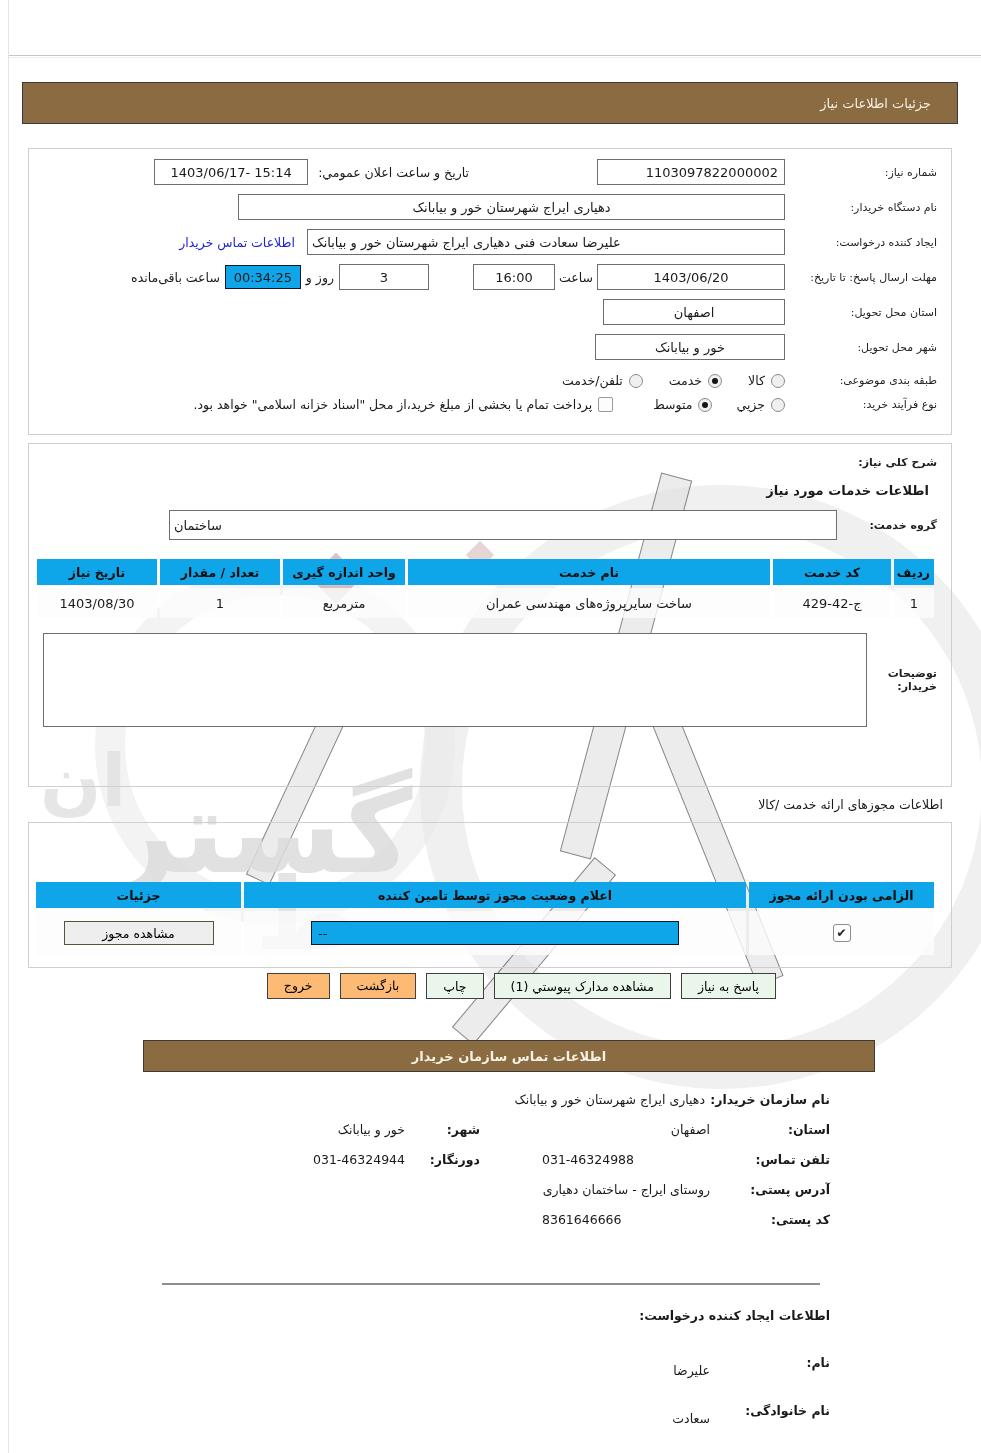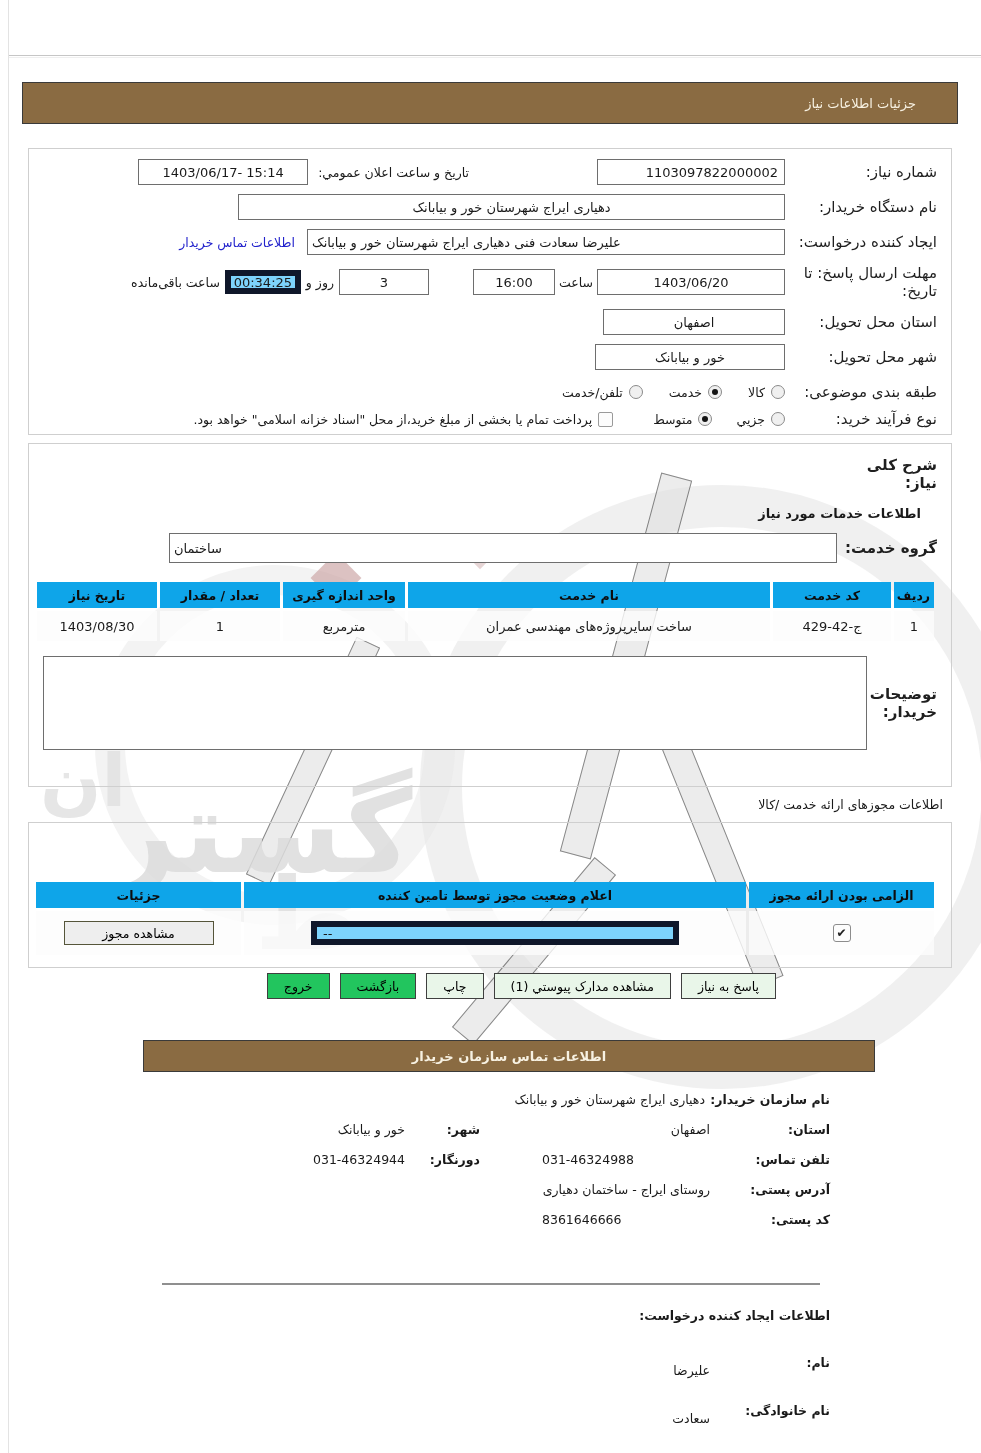--- a/index.html
+++ b/index.html
@@ -24,65 +24,65 @@
   .wm .w2{left:255px;top:865px;font-size:100px;color:#e0e0e0;}
   .wm .w3{left:40px;top:745px;font-size:72px;color:#e2e2e2;}
   .wm .dia{position:absolute;left:318px;top:560px;width:36px;height:36px;background:#c9a2a2;opacity:.65;transform:rotate(45deg);}
   .wm .dia2{position:absolute;left:470px;top:545px;width:20px;height:20px;background:#d6b9b9;opacity:.6;transform:rotate(45deg);}
 
   .zc{position:relative;z-index:1;}
 
   
   .bar{position:absolute;background:#8a6b42;border:1px solid #3a3a3a;color:#f7f1e2;
        display:flex;align-items:center;font-size:13px;}
-  .bar1{top:82px;left:22px;right:23px;height:42px;justify-content:flex-start;padding-right:41px;box-sizing:border-box;}
+  .bar1{top:82px;left:22px;right:23px;height:42px;justify-content:flex-start;padding-right:26px;box-sizing:border-box;}
   .bar2{top:1040px;right:106px;width:730px;height:30px;justify-content:center;font-weight:bold;}
 
   
   .panel{position:absolute;left:28px;right:29px;border:1px solid #cfcfcf;background:transparent;box-sizing:border-box;padding:10px 14px;}
   .panel1{top:148px;height:287px;}
   .panel2{top:443px;height:344px;padding-top:12px;}
   .panel3{top:822px;height:146px;padding-top:56px;}
 
   .frow{display:flex;align-items:center;margin-bottom:9px;direction:rtl;}
-  .lbl{width:152px;flex-shrink:0;font-size:15px;color:#1f1f1f;padding-left:6px;box-sizing:border-box;}
+  .lbl{width:152px;flex-shrink:0;font-size:11px;color:#1f1f1f;padding-left:6px;box-sizing:border-box;}
   .lbl.b{font-weight:bold;}
   .ib{height:26px;border:1px solid #6e6e6e;background:#fff;display:flex;align-items:center;
       justify-content:center;font-size:13px;box-sizing:border-box;padding:0 6px;}
   .ib.r{justify-content:flex-end;padding-left:4px;}
   .ib.ltr{direction:ltr;}
-  .yellow{background:#7dd3fc;border:6px solid #0f172a;}
+  .yellow{background:#0ea5e9;border:1px solid #0f172a;}
   .sp{flex-shrink:0;}
   .link{color:#2222cc;font-size:12.5px;cursor:pointer;}
   .small{font-size:12.5px;}
 
   .radio{width:14px;height:14px;border-radius:50%;border:1px solid #8a8a8a;background:#f0f0f0;
          display:inline-block;position:relative;margin-left:6px;flex-shrink:0;box-sizing:border-box;}
   .radio.sel::after{content:'';position:absolute;left:3px;top:3px;right:3px;bottom:3px;background:#141414;border-radius:50%;}
   .cb{width:13px;height:13px;border:1px solid #9a9a9a;background:#fcfcfc;border-radius:2px;margin-left:6px;flex-shrink:0;}
   .cbx{width:16px;height:16px;border:1px solid #8d8d8d;background:#fdfdfd;border-radius:3px;
        display:inline-flex;align-items:center;justify-content:center;font-size:12px;color:#222;font-weight:bold;}
 
   .ta{border:1px solid #6e6e6e;background:#fff;box-sizing:border-box;font-size:12.5px;
       padding:3px 8px;text-align:right;}
 
-  .h-bold{font-weight:bold;font-size:13px;margin:14px 16px 10px;}
+  .h-bold{font-weight:bold;font-size:13px;margin:14px 8px 10px;}
 
   table.grid{border-collapse:separate;border-spacing:3px;direction:rtl;width:100%;table-layout:fixed;}
   table.grid th{background:#0ea5e9;color:#0d0d0d;font-size:12.5px;font-weight:bold;height:26px;padding:0 4px;}
   table.grid td{background:rgba(252,252,252,.8);font-size:13px;text-align:center;height:30px;padding:0 4px;overflow:hidden;}
 
   .permits-h{position:absolute;top:797px;right:38px;font-size:12.5px;z-index:1;}
 
   .btnrow{position:absolute;top:973px;left:0;right:0;display:flex;direction:rtl;
           padding-right:205px;gap:10px;z-index:1;}
   .btn{height:26px;border:1px solid #3f3f3f;display:flex;align-items:center;justify-content:center;
        font-size:12.5px;padding:0 16px;box-sizing:border-box;cursor:pointer;font-family:inherit;background:#eee;}
   .btn.green{background:#e9f6e9;}
-  .btn.pink{background:#22c55e;}
+  .btn.pink{background:#fdba74;font-family:Liberation Serif, serif;}
 
   .contact{position:absolute;top:1092px;right:151px;width:690px;z-index:1;font-size:12.5px;}
   .crow{display:flex;direction:rtl;align-items:center;margin-bottom:15px;}
   .clbl{font-weight:bold;width:120px;flex-shrink:0;}
   .clbl.sm{width:75px;}
   .cval{width:230px;text-align:left;flex-shrink:0;padding-left:62px;box-sizing:border-box;display:flex;justify-content:flex-start;}
   .cval.near{width:420px;padding-left:0;justify-content:flex-start;}
   .cval2{width:180px;text-align:right;flex-shrink:0;}
   .num{direction:ltr;unicode-bidi:embed;}
 
@@ -123,21 +123,21 @@
   </div>
 
   <div class="panel panel1 zc">
     <div class="frow">
       <span class="lbl">شماره نیاز:</span>
       <div class="ib r ltr" style="width:188px;">
         <span>1103097822000002</span>
       </div>
       <span class="sp" style="width:128px;"></span>
       <span class="small" style="margin-left:10px;">تاریخ و ساعت اعلان عمومي:</span>
-      <div class="ib ltr" style="width:170px;">
+      <div class="ib ltr" style="width:154px;">
         <span>1403/06/17- 15:14</span>
       </div>
     </div>
 
     <div class="frow">
       <span class="lbl">نام دستگاه خریدار:</span>
       <div class="ib" style="width:547px;">
         <span>دهیاری ایراج شهرستان خور و بیابانک</span>
       </div>
     </div>

